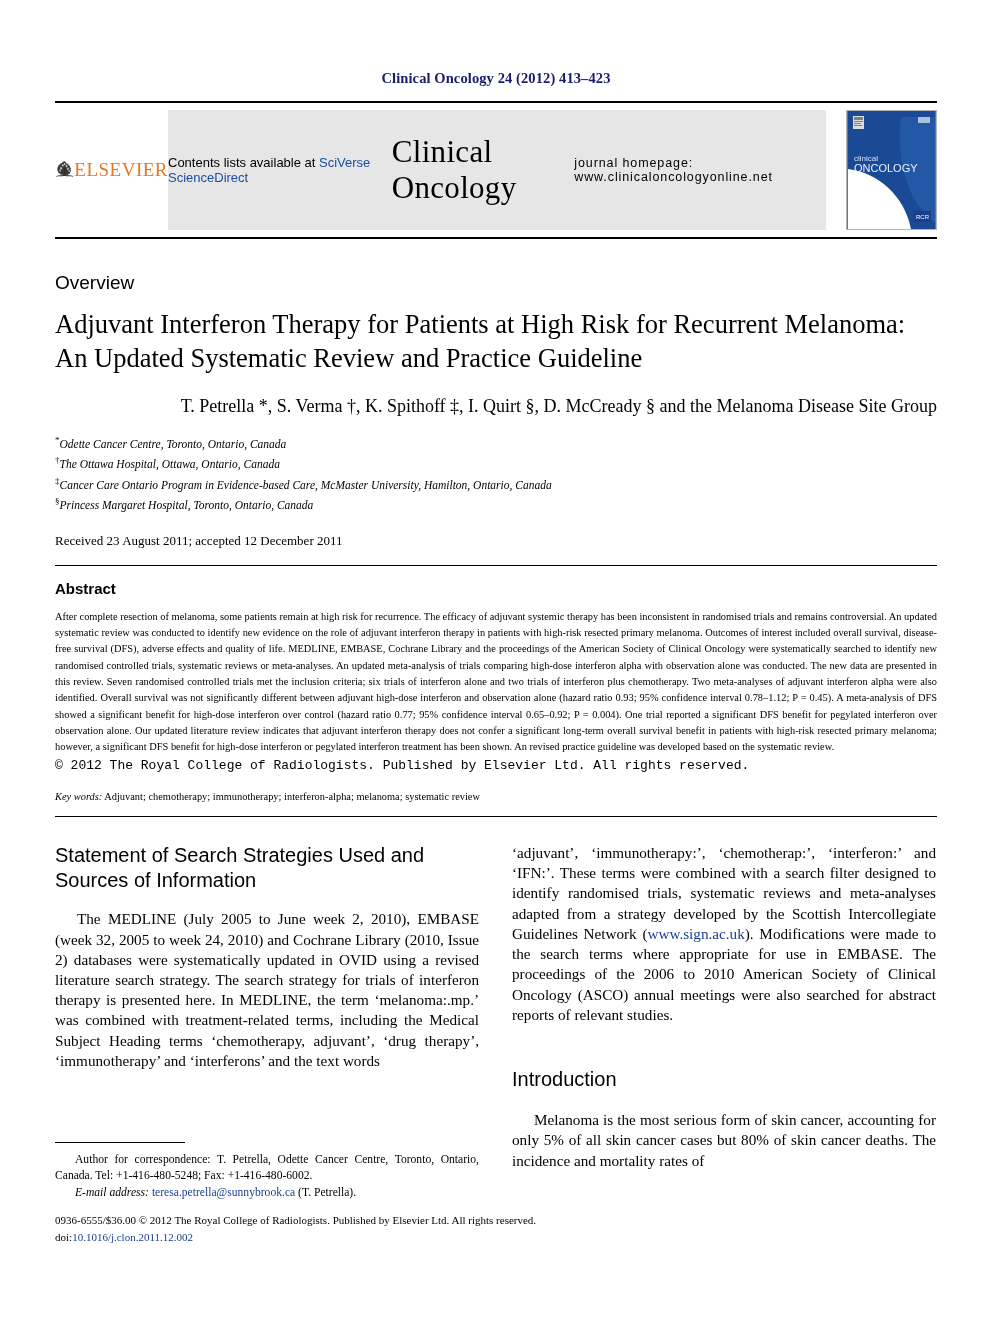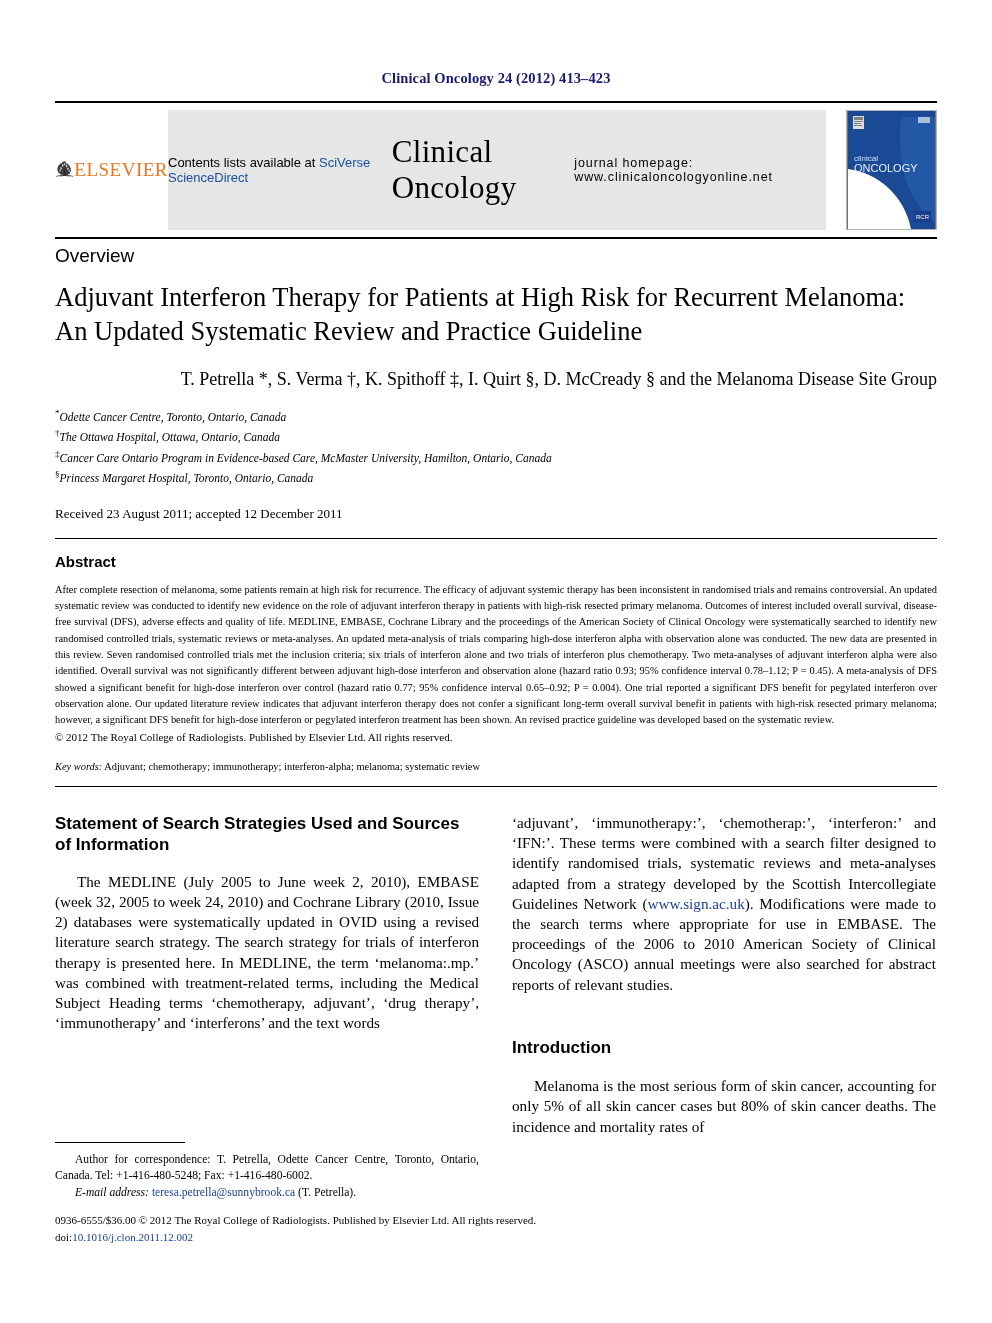--- a/index.html
+++ b/index.html
@@ -99,21 +99,21 @@
     position: relative;
     overflow: hidden;
     text-align: center;
   }
   .banner-rule {
     border-bottom: 2.5px solid #000;
     margin: 7px 0 0 0;
   }
 
   
-  .article-head { margin: 0 55px; padding-top: 6px; }
+  .article-head { margin: 8px 55px; padding-top: 25px; }
   .overview-label {
     font-family: "Liberation Sans", sans-serif;
     font-size: 19px;
     margin-bottom: 14px;
   }
   .article-title {
     font-family: "Liberation Serif", serif;
     font-size: 26.5px;
     line-height: 1.28;
     font-weight: 400;
@@ -148,44 +148,44 @@
     font-size: 15px;
     margin-bottom: 12px;
   }
   .abstract-body {
     font-family: "Liberation Serif", serif;
     font-size: 10.4px;
     line-height: 1.57;
     text-align: justify;
   }
   .copyright-line {
-    font-family: Liberation Serif, serif;
-    font-size: 11px;
+    font-family: Liberation Mono, monospace;
+    font-size: 13px;
     line-height: 1.57;
     margin-top: 0;
   }
   .keywords {
     font-family: "Liberation Serif", serif;
     font-size: 10.4px;
     margin-top: 15px;
   }
   .keywords i { font-style: italic; }
   .abs-rule-bottom { border-top: 1px solid #000; margin: 14px 55px 0 55px; }
 
   
   .columns {
     margin: 26px 55px 0 55px;
     display: flex;
     gap: 33px;
   }
   .col { width: 424px; flex: 0 0 424px; position: relative; }
   .sec-heading {
     font-family: "Liberation Sans", sans-serif;
-    font-weight: bold;
-    font-size: 17px;
+    font-weight: normal;
+    font-size: 20px;
     line-height: 1.26;
     margin: 0 0 16px 0;
   }
   .sec-heading.tight { margin-bottom: 18px; }
   .body-para {
     font-family: "Liberation Serif", serif;
     font-size: 15.2px;
     line-height: 1.33;
     text-align: justify;
     text-indent: 22px;

